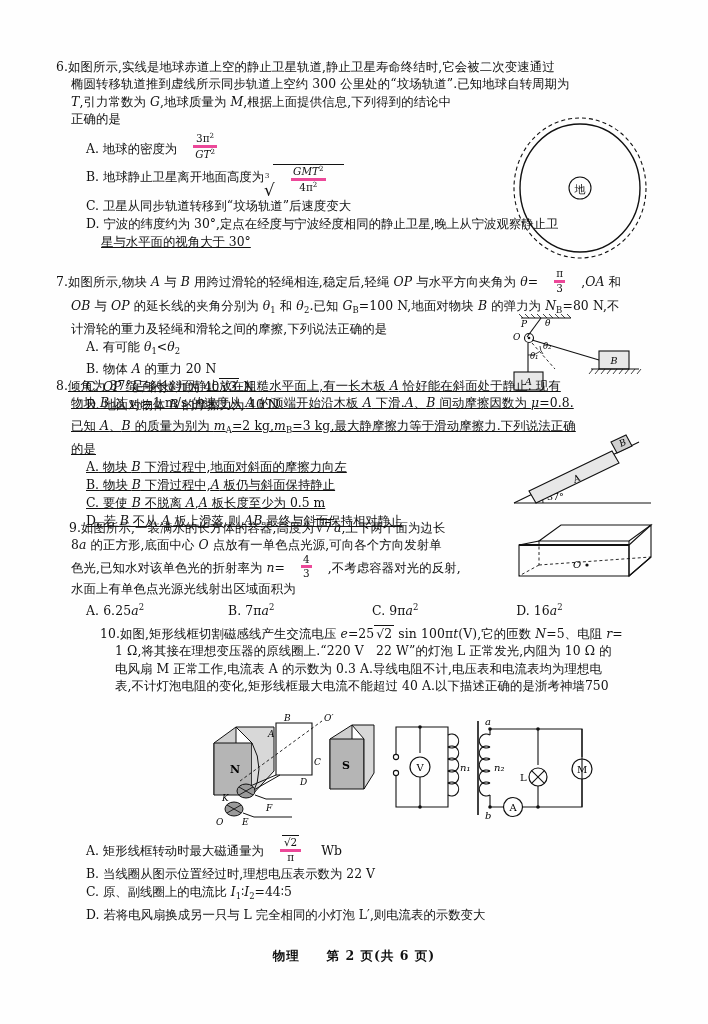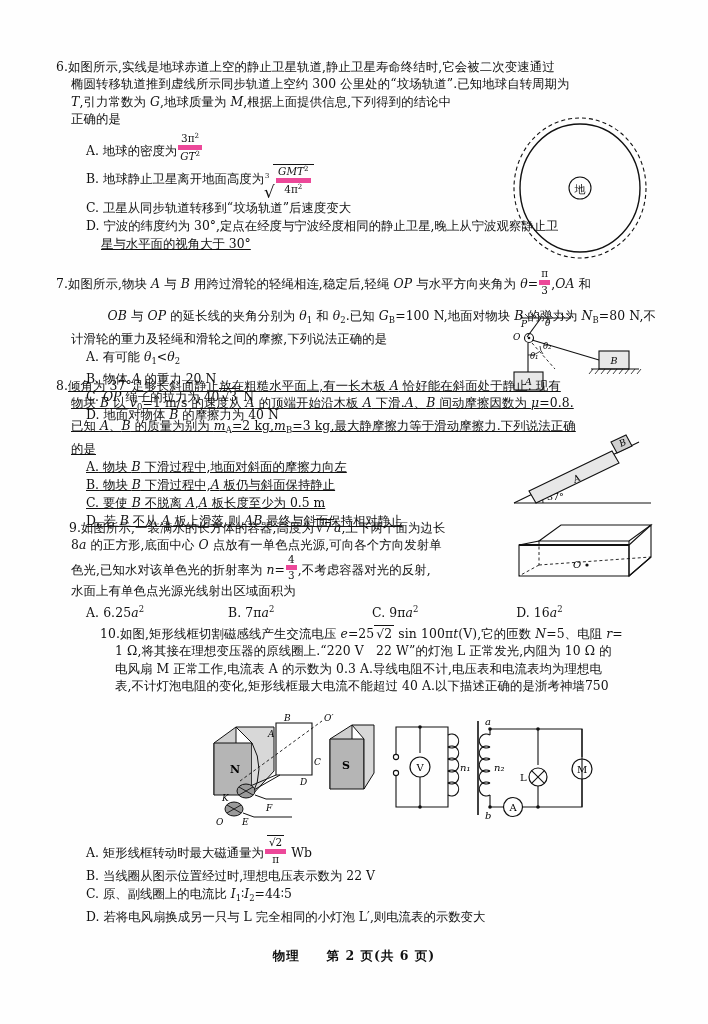--- a/index.html
+++ b/index.html
@@ -52,24 +52,24 @@
 
   i, .it { font-style: italic; font-family: "DejaVu Serif","Liberation Serif",serif; }
 
   
   .frac {
     display: inline-block;
     vertical-align: -0.52em;
     text-align: center;
     font-size: 0.84em;
     line-height: 1.12;
-    margin: 0 1px;
+    margin: 0 16px;
   }
   .frac .n { display: block; padding: 0 2px; }
-  .frac .d { display: block; border-top: 5px solid #ec4899; padding: 0 2px; }
+  .frac .d { display: block; border-top: 3px solid #ec4899; padding: 0 2px; }
 
   
   .rad {
     display: inline-block;
     position: relative;
     padding-left: 9px;
     vertical-align: -0.45em;
   }
   .rad > .sign {
     position: absolute;
@@ -153,21 +153,21 @@
           <circle cx="72" cy="75" r="11" fill="none" stroke="#111" stroke-width="1.1"></circle>
           <text x="72" y="79.5" text-anchor="middle" font-size="11" font-family="'DejaVu Serif',serif" fill="#111">地</text>
         </svg>
       </div>
     </div>
 
     <div class="q" style="height:107px;">
       <div class="qline">
         <span class="num">7.</span>如图所示,物块 <i>A</i> 与 <i>B</i> 用跨过滑轮的轻绳相连,稳定后,轻绳 <i>OP</i> 与水平方向夹角为 <i>θ</i>=<span class="frac"><span class="n">π</span><span class="d">3</span></span>,<i>OA</i> 和
       </div>
-      <div class="qline indent1" style="margin-top:11px;text-align:right;">
+      <div class="qline indent1" style="margin-top:3px;">
         <i>OB</i> 与 <i>OP</i> 的延长线的夹角分别为 <i>θ</i><sub class="s">1</sub> 和 <i>θ</i><sub class="s">2</sub>.已知 <i>G</i><sub class="s">B</sub>=100 N,地面对物块 <i>B</i> 的弹力为 <i>N</i><sub class="s">B</sub>=80 N,不
       </div>
       <div class="qline indent1">
         计滑轮的重力及轻绳和滑轮之间的摩擦,下列说法正确的是
       </div>
 
       <div class="opt">
         <span>A.</span>
         有可能 <i>θ</i><sub class="s">1</sub>&lt;<i>θ</i><sub class="s">2</sub>
       </div>

